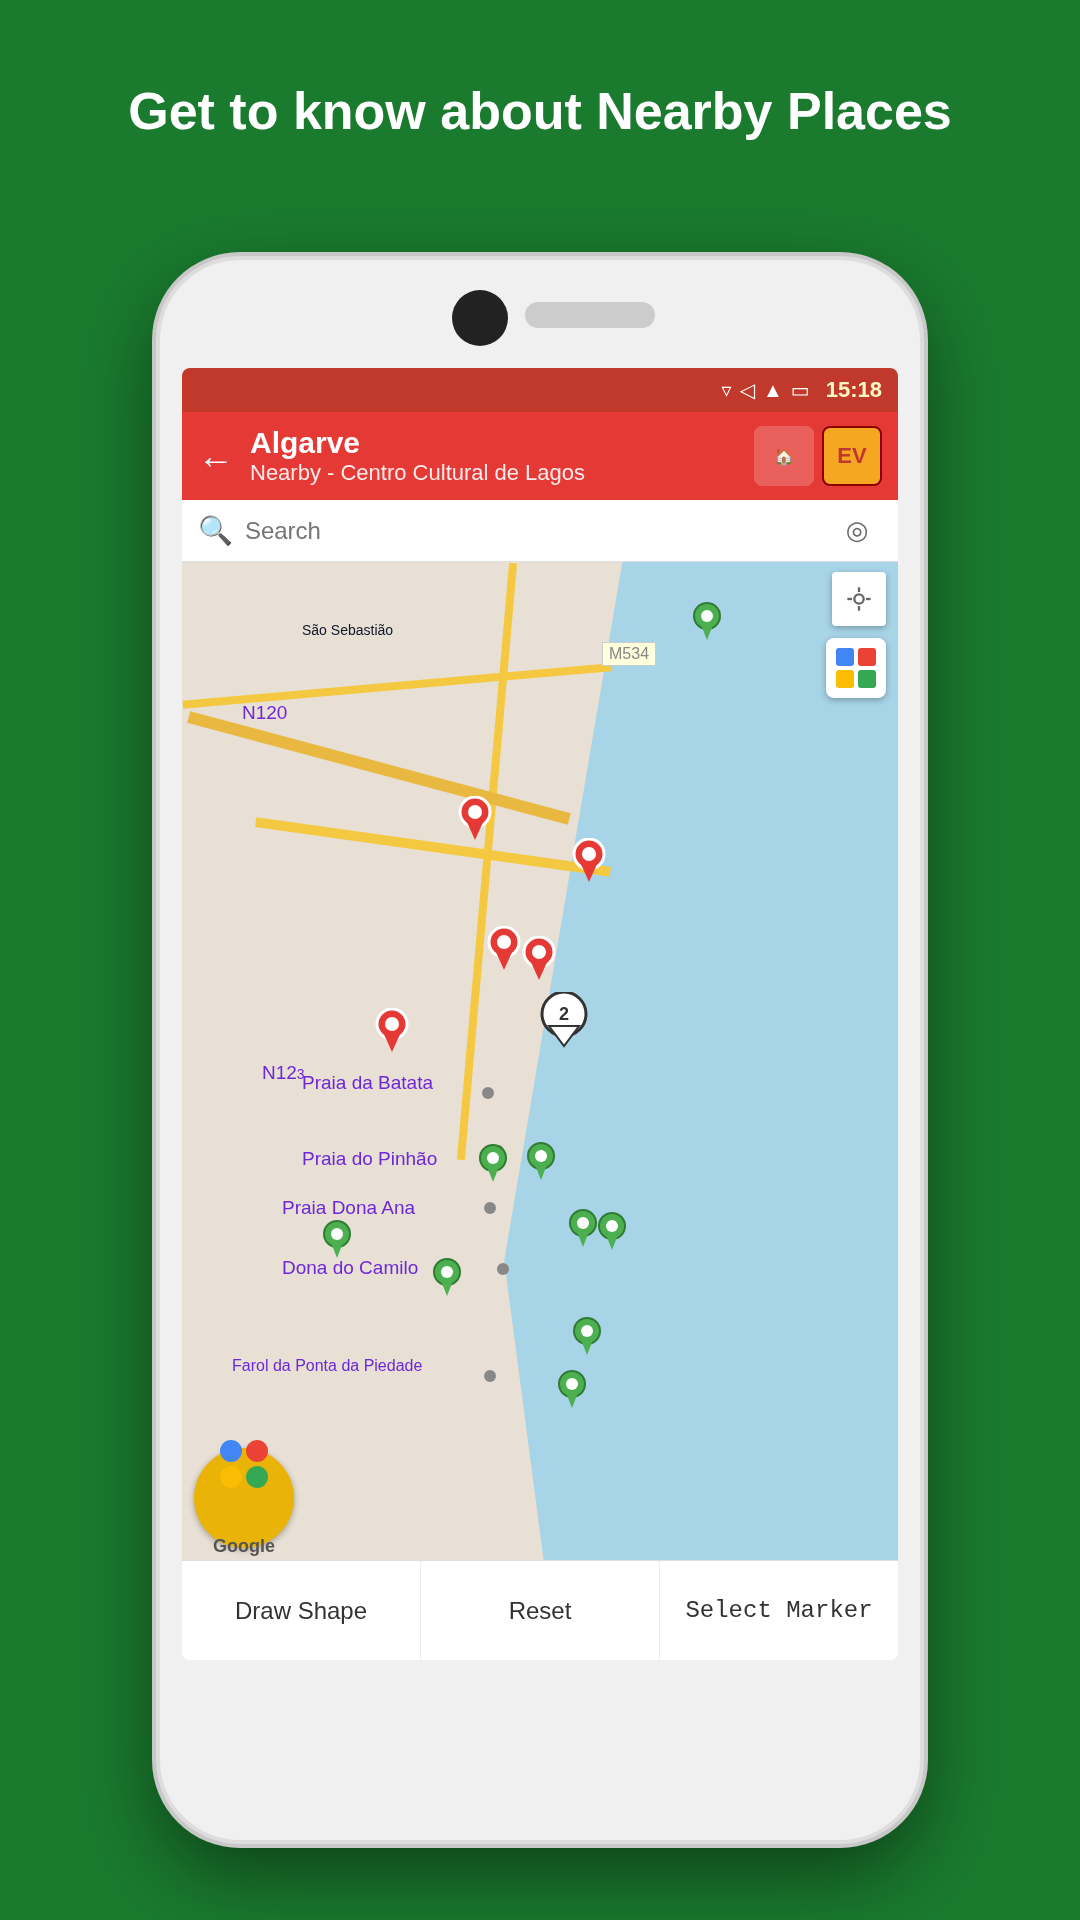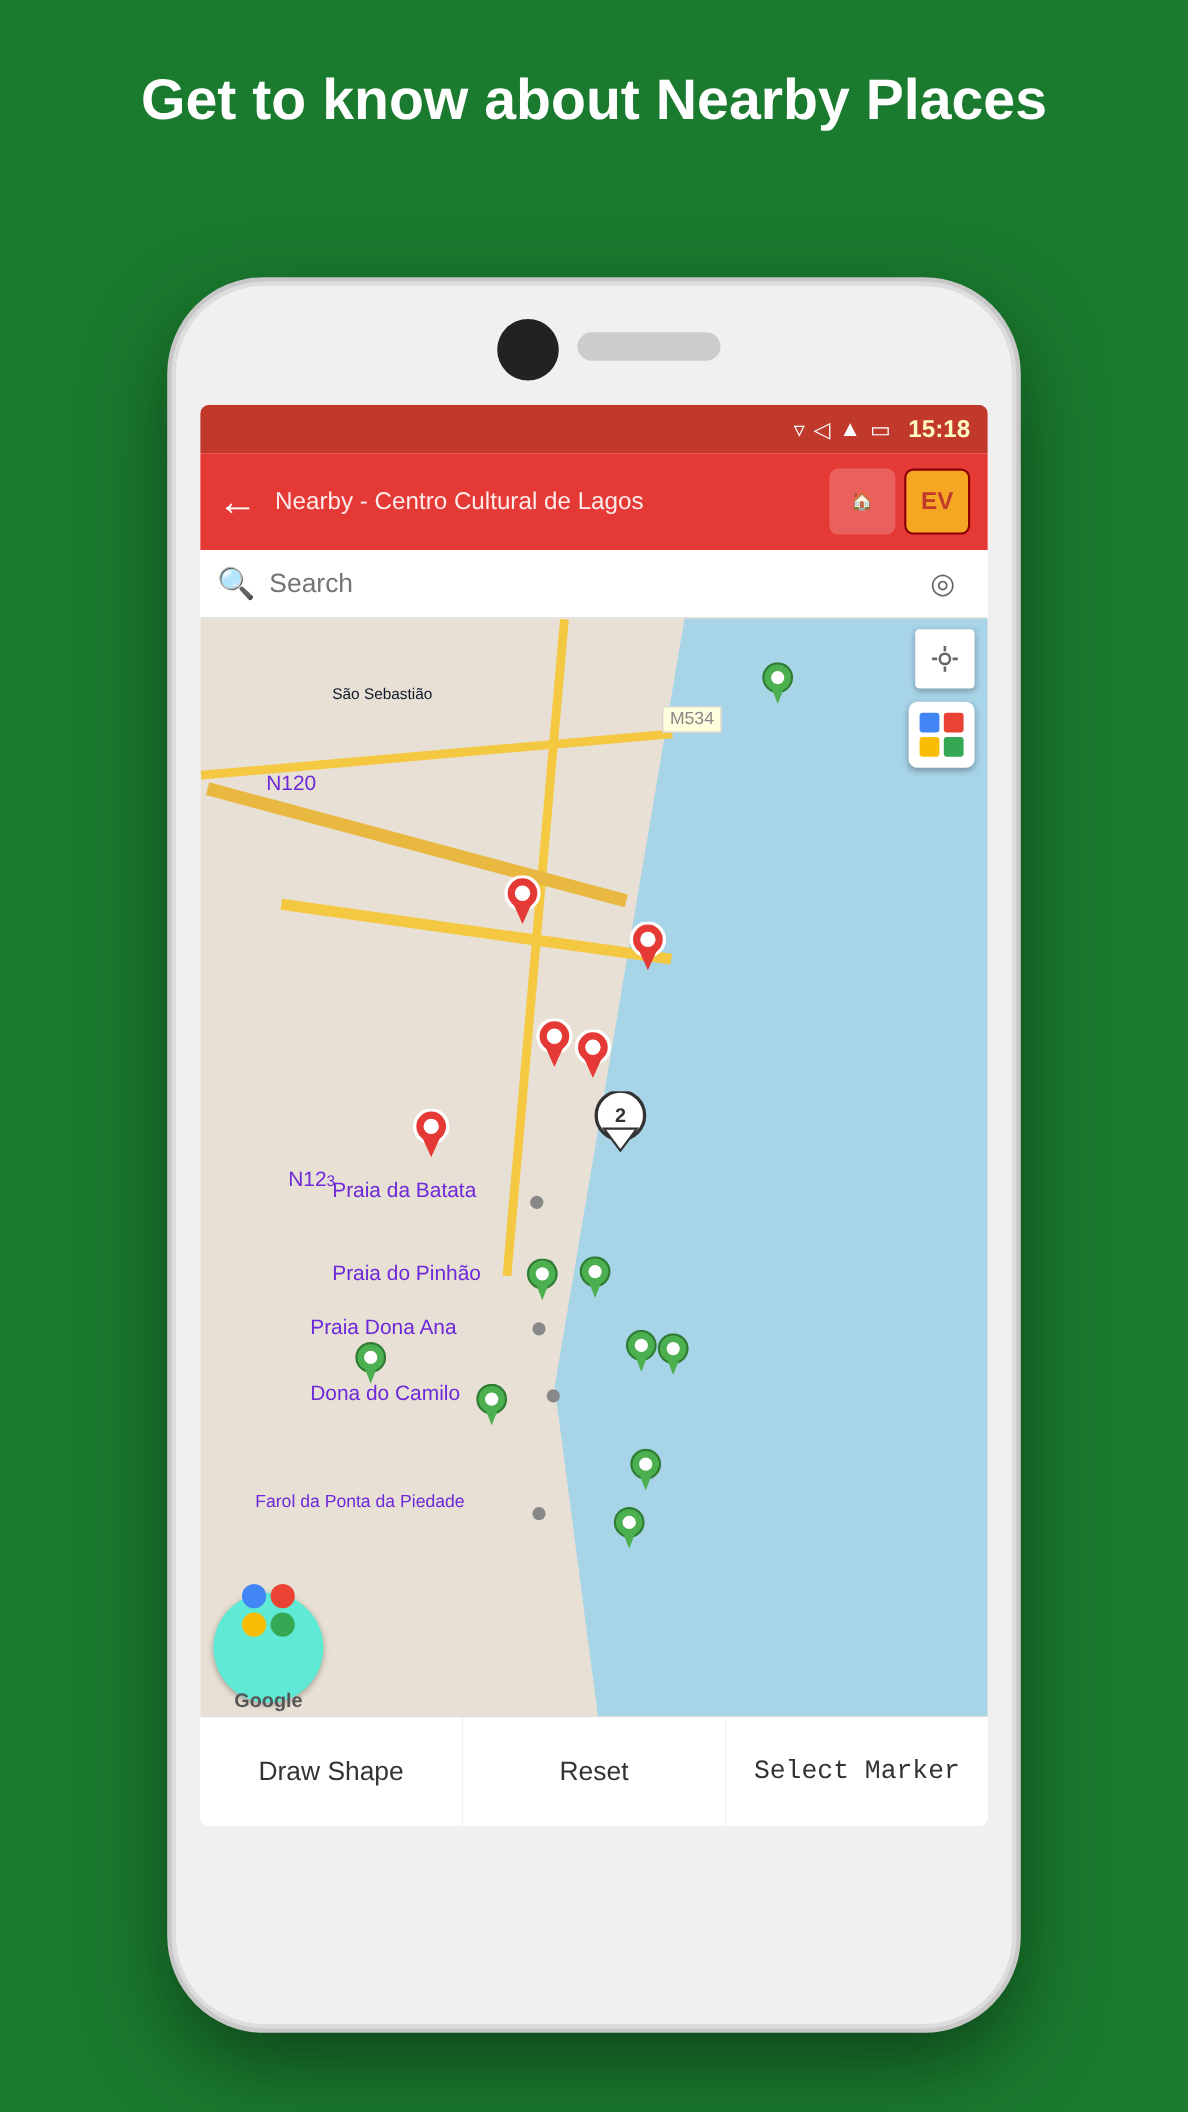--- a/index.html
+++ b/index.html
@@ -13,20 +13,21 @@
       position: relative;
     }
 
     .hero-text {
       text-align: center;
       color: white;
       padding: 60px 59px 40px;
       font-size: 52px;
       font-weight: bold;
       line-height: 1.2;
+      margin-top: 20px;
     }
 
     .phone-wrapper {
       position: absolute;
       top: 260px;
       left: 50%;
       transform: translateX(-50%);
       width: 760px;
       height: 1580px;
     }
@@ -303,21 +304,21 @@
       font-size: 19px;
       color: #6d28d9;
       font-weight: 500;
     }
 
     
     .google-logo {
       position: absolute;
       bottom: 12px;
       left: 12px;
-      background: #5eead4;
+      background: #eab308;
       border-radius: 50%;
       width: 100px;
       height: 100px;
       display: flex;
       flex-direction: column;
       align-items: center;
       justify-content: center;
       box-shadow: 0 2px 6px rgba(0,0,0,0.3);
       gap: 44px;
     }
@@ -413,20 +414,21 @@
         <span>◁</span>
         <span>▲</span>
         <span>▭</span>
         <span class="status-time">15:18</span>
       </div>
     </div>
 
     <div class="app-bar">
       <div class="back-btn">←</div>
       <div class="app-bar-title">
+        <div class="title-main">Algarve</div>
         <div class="title-sub">Nearby - Centro Cultural de Lagos</div>
       </div>
       <div class="app-bar-actions">
         <div class="home-icon-btn">🏠</div>
         <div class="ev-icon-btn">EV</div>
       </div>
     </div>
 
     <div class="search-bar">
       <span class="search-icon">🔍</span>

